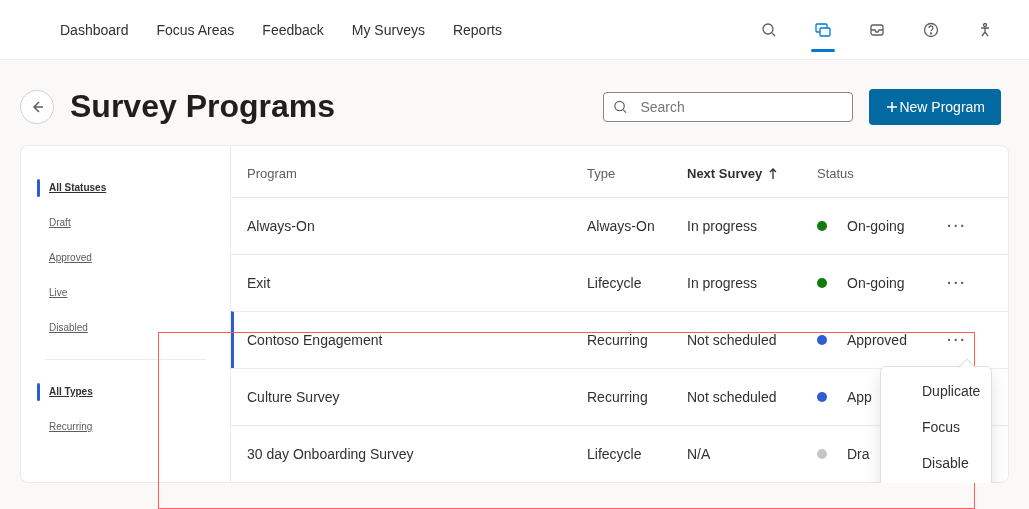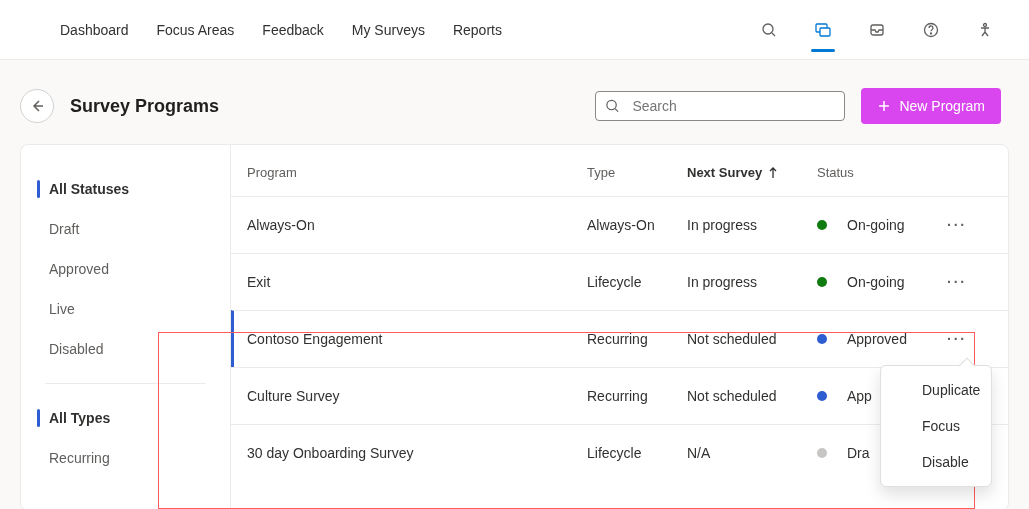--- a/index.html
+++ b/index.html
@@ -11,32 +11,32 @@
     .nav-link { color: #323130; text-decoration: none; cursor: pointer; font-size: 14px; }
     .nav-icons { display: flex; gap: 22px; align-items: center; }
     .nav-icon-btn { width: 32px; height: 40px; display: flex; align-items: center; justify-content: center; cursor: pointer; position: relative; color: #605e5c; }
     .nav-icon-btn.active { color: #0078d4; }
     .nav-icon-btn.active::after { content: ''; position: absolute; bottom: -2px; left: 4px; right: 4px; height: 3px; background: #0078d4; border-radius: 2px; }
     
     
     .page-header { display: flex; align-items: center; justify-content: space-between; padding: 28px 28px 20px 20px; }
     .header-left { display: flex; align-items: center; gap: 16px; }
     .back-btn { width: 34px; height: 34px; border: 1px solid #d1d1d1; border-radius: 50%; background: #fff; display: flex; align-items: center; justify-content: center; cursor: pointer; color: #605e5c; }
-    .page-title { font-size: 18px; font-weight: 600; color: #201f1e; }
+    .page-title { font-size: 32px; font-weight: 600; color: #201f1e; }
     .header-right { display: flex; gap: 16px; align-items: center; }
     .search-wrap { position: relative; width: 250px; }
     .search-input { width: 100%; height: 30px; border: 1px solid #8a8886; border-radius: 4px; padding: 0 12px 0 36px; font-size: 14px; outline: none; }
     .search-icon-wrap { position: absolute; left: 10px; top: 50%; transform: translateY(-50%); color: #605e5c; }
-    .new-btn { height: 36px; background: #d946ef; color: #fff; border: none; border-radius: 4px; padding: 0 16px; display: flex; align-items: center; gap: 8px; cursor: pointer; font-size: 14px; }
+    .new-btn { height: 36px; background: #0369a1; color: #fff; border: none; border-radius: 4px; padding: 0 16px; display: flex; align-items: center; cursor: pointer; font-size: 14px; }
     
     
     .main { display: flex; padding: 0 20px; }
     .sidebar { width: 210px; background: #fff; border-radius: 8px 0 0 8px; padding: 24px 0; border: 1px solid #edebe9; border-right: none; }
     .sidebar-section { margin-bottom: 8px; }
-    .sidebar-item { padding: 12px 24px; cursor: pointer; font-size: 14px; color: #323130; position: relative; }
+    .sidebar-item { padding: 12px 24px; cursor: pointer; font-size: 10px; color: #323130; position: relative; text-decoration: underline; }
     .sidebar-item.header { font-weight: 600; }
     .sidebar-item.active::before { content: ''; position: absolute; left: 16px; top: 50%; transform: translateY(-50%); width: 3px; height: 18px; background: #2e5cd1; border-radius: 2px; }
     .sidebar-item.active { padding-left: 28px; }
     .sidebar-item.sub { padding-left: 28px; color: #605e5c; }
     .sidebar hr { border: none; border-top: 1px solid #edebe9; margin: 14px 24px; }
     
     
     .content { flex: 1; background: #fff; border-radius: 0 8px 8px 0; border: 1px solid #edebe9; border-left: 1px solid #edebe9; position: relative; }
     .thead { display: flex; align-items: center; padding: 20px 16px 16px 16px; color: #605e5c; font-size: 13px; }
     .col-program { flex: 0 0 340px; }

